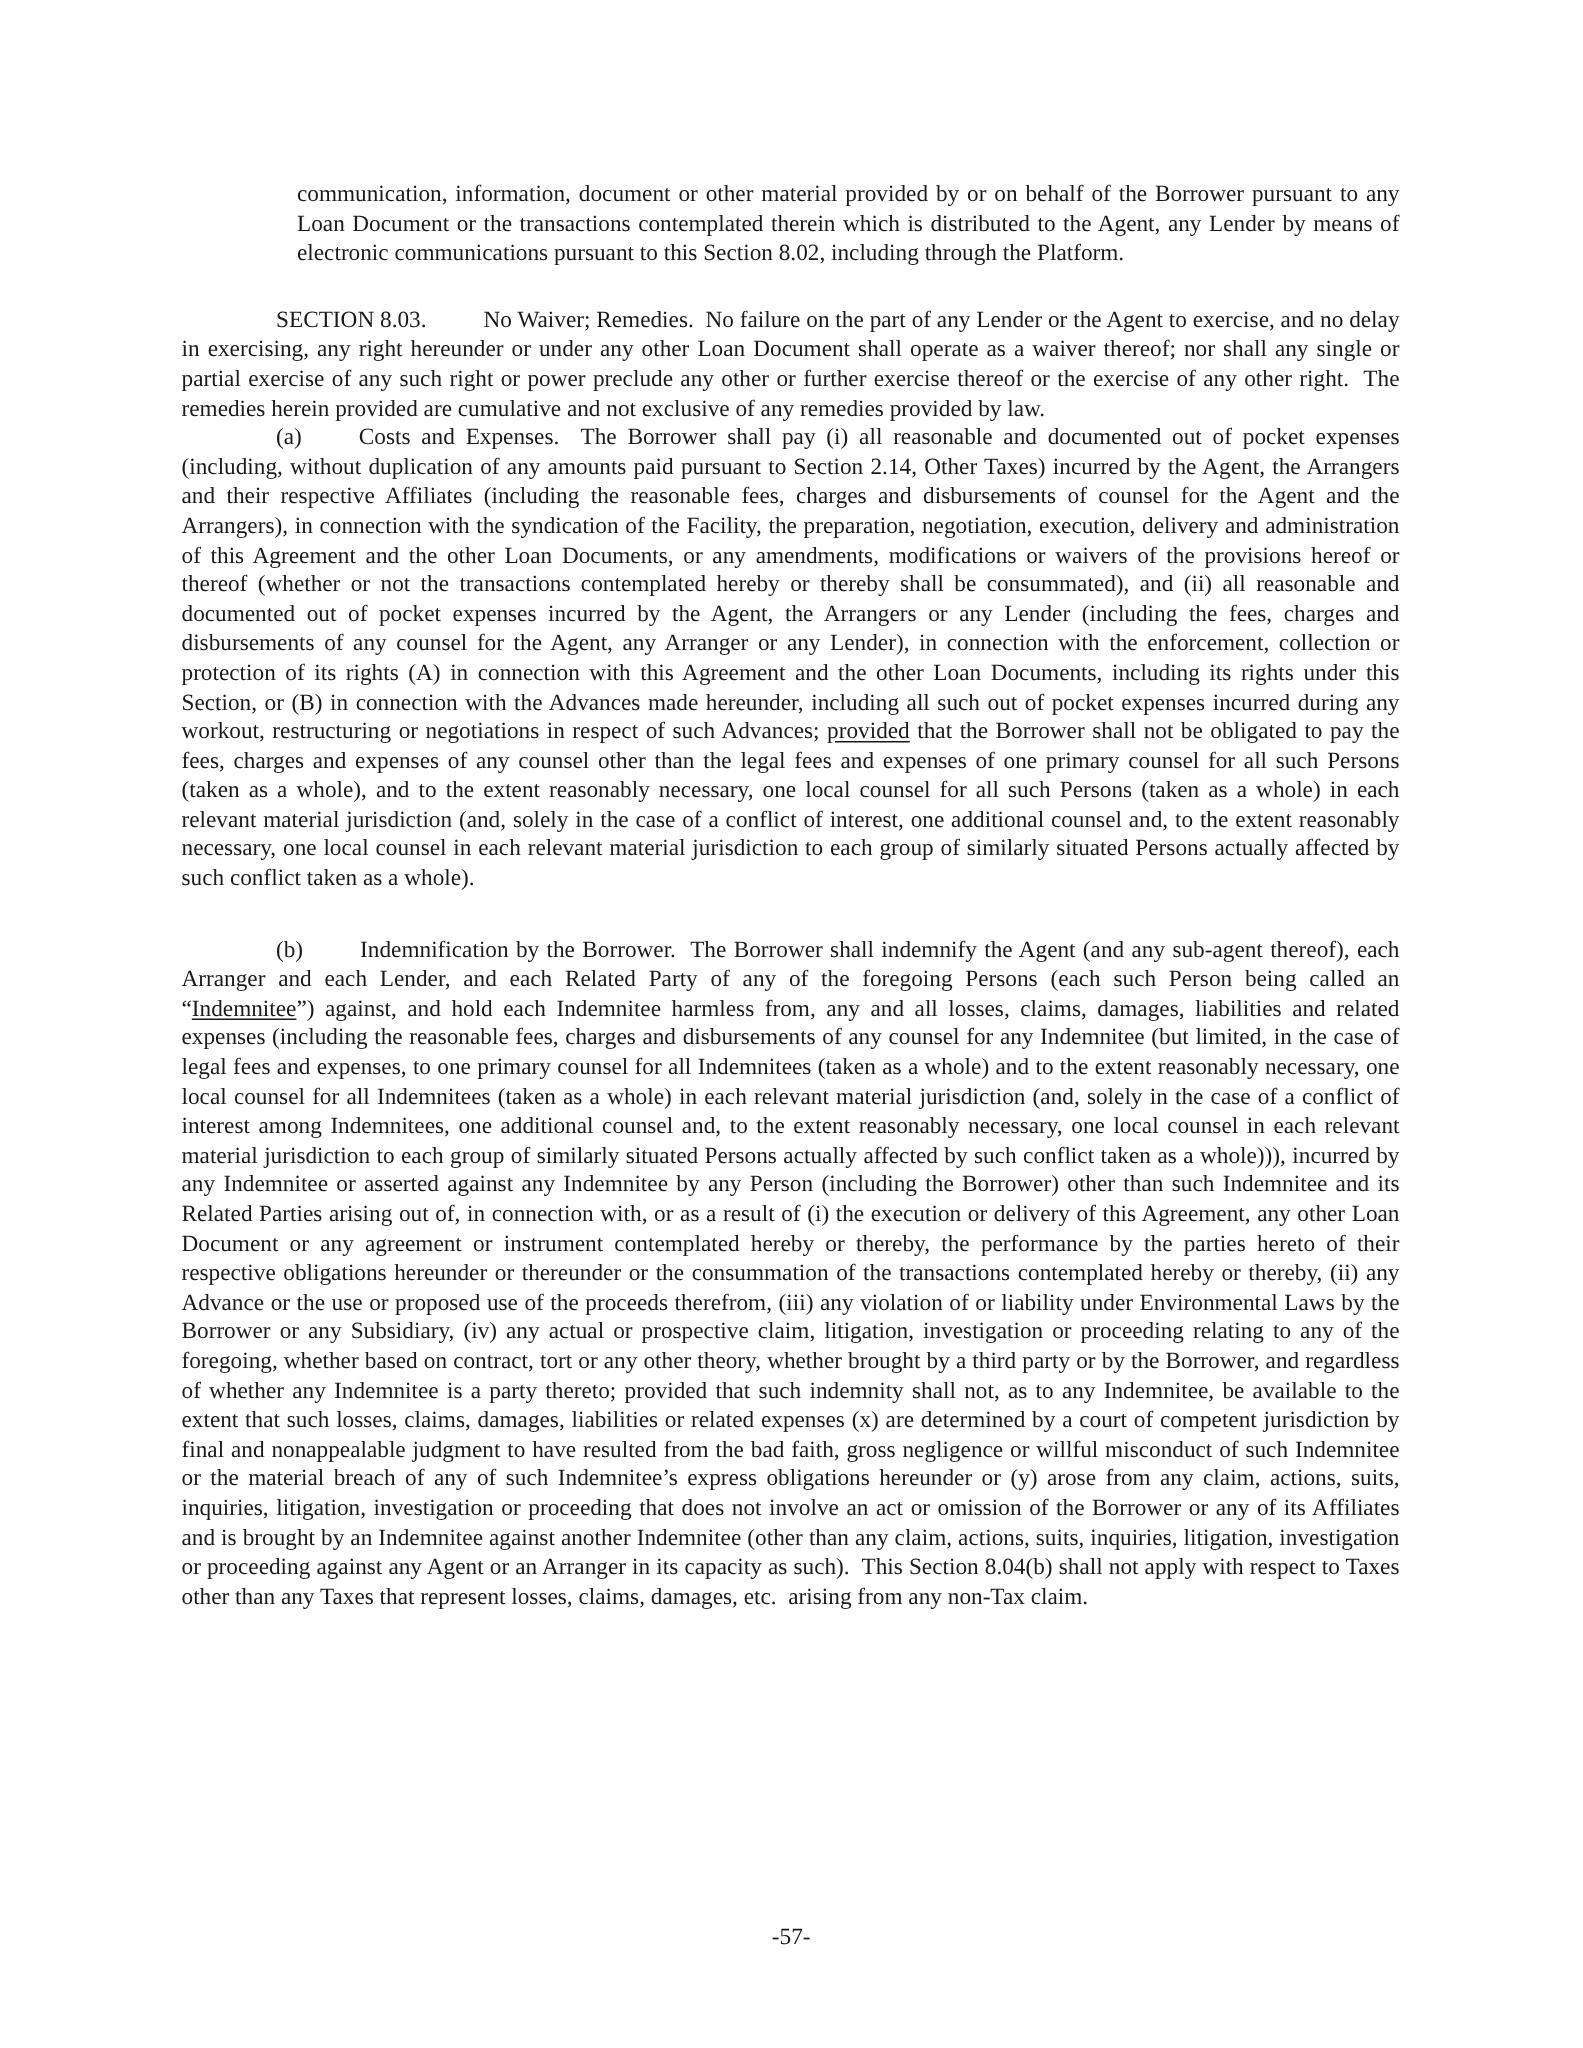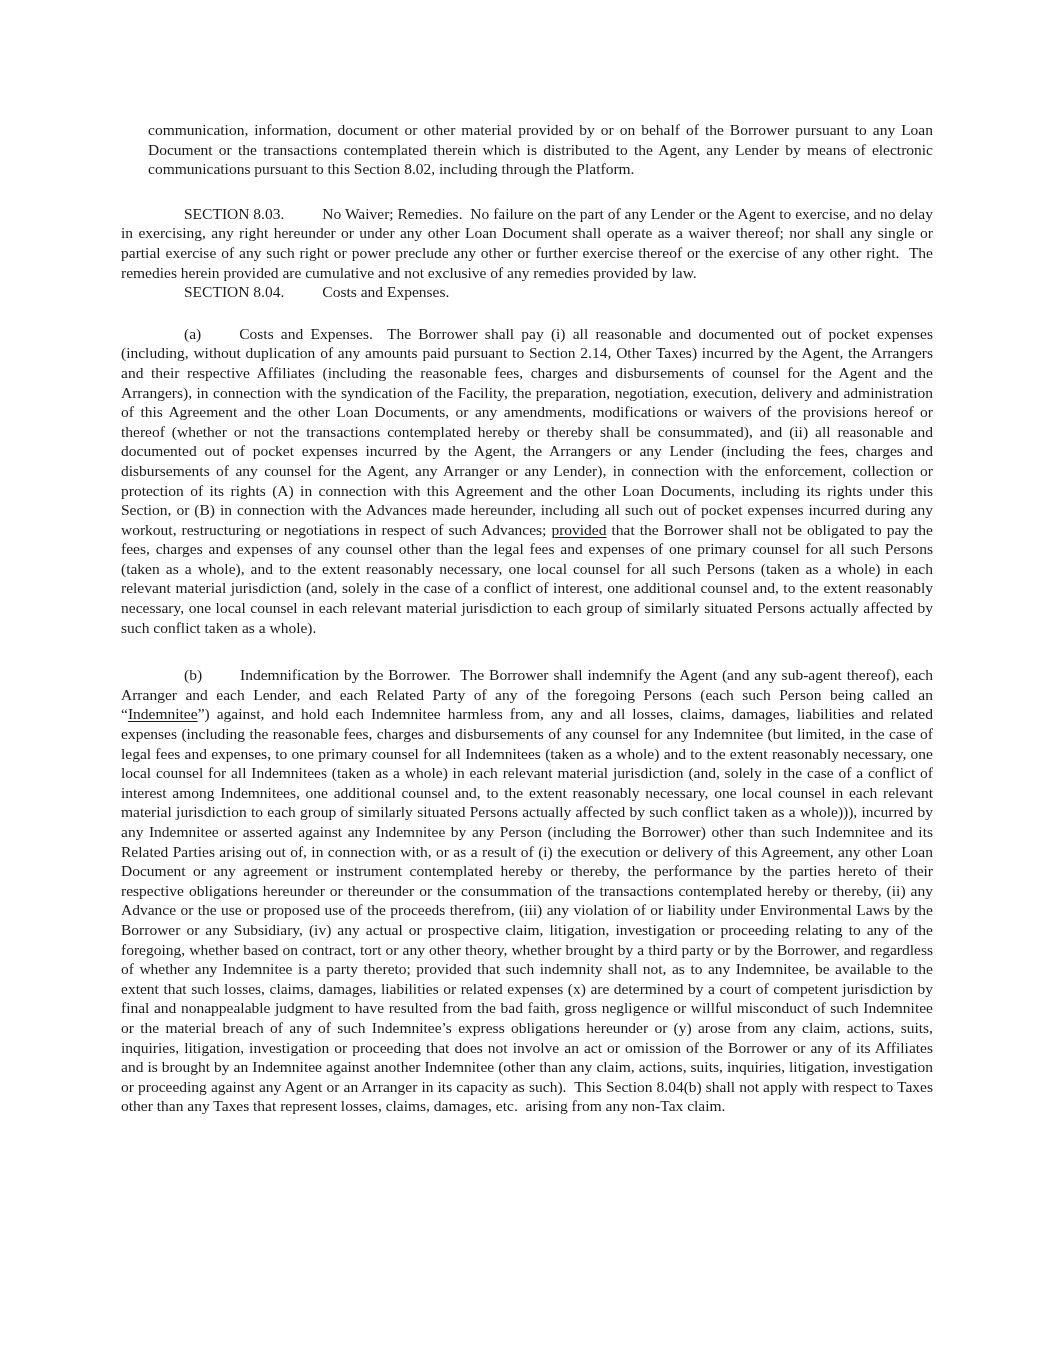--- a/index.html
+++ b/index.html
@@ -23,21 +23,21 @@
     width: 812px;
   }
   .para {
     margin: 0;
     font-size: 15.5px;
     line-height: 19.6px;
     text-align: justify;
     color: #1a1a1a;
   }
   .para.block-indent {
-    margin-left: 27px;
+    margin-left: 77px;
     margin-bottom: 25px;
   }
   .para.first-indent {
     text-indent: 63px;
   }
   .para.sec-803 { }
   .para.sec-804 { margin-bottom: 22px; }
   .para.para-a  { margin-bottom: 28px; }
   .para.para-b  { margin-bottom: 0; }
   .tab {
@@ -62,21 +62,21 @@
 </head>
 <body>
 
 <div class="page">
   <main class="content">
 
     <p class="para block-indent">communication, information, document or other material provided by or on behalf of the Borrower pursuant to any Loan Document or the transactions contemplated therein which is distributed to the Agent, any Lender by means of electronic communications pursuant to this Section 8.02, including through the Platform.</p>
 
     <p class="para first-indent sec-803"><span>SECTION 8.03.</span><span class="tab"></span><span>No Waiver; Remedies.&nbsp; No failure on the part of any Lender or the Agent to exercise, and no delay in exercising, any right hereunder or under any other Loan Document shall operate as a waiver thereof; nor shall any single or partial exercise of any such right or power preclude any other or further exercise thereof or the exercise of any other right.&nbsp; The remedies herein provided are cumulative and not exclusive of any remedies provided by law.</span></p>
 
-    <p class="para first-indent sec-804"><span>SECTION 8.04.</span><span class="tab"></span><span>Costs and Expenses.</span></p>
 
     <p class="para first-indent para-a"><span>(a)</span><span class="tab"></span><span>Costs and Expenses.&nbsp; The Borrower shall pay (i) all reasonable and documented out of pocket expenses (including, without duplication of any amounts paid pursuant to Section 2.14, Other Taxes) incurred by the Agent, the Arrangers and their respective Affiliates (including the reasonable fees, charges and disbursements of counsel for the Agent and the Arrangers), in connection with the syndication of the Facility, the preparation, negotiation, execution, delivery and administration of this Agreement and the other Loan Documents, or any amendments, modifications or waivers of the provisions hereof or thereof (whether or not the transactions contemplated hereby or thereby shall be consummated), and (ii) all reasonable and documented out of pocket expenses incurred by the Agent, the Arrangers or any Lender (including the fees, charges and disbursements of any counsel for the Agent, any Arranger or any Lender), in connection with the enforcement, collection or protection of its rights (A) in connection with this Agreement and the other Loan Documents, including its rights under this Section, or (B) in connection with the Advances made hereunder, including all such out of pocket expenses incurred during any workout, restructuring or negotiations in respect of such Advances; </span><u>provided</u><span> that the Borrower shall not be obligated to pay the fees, charges and expenses of any counsel other than the legal fees and expenses of one primary counsel for all such Persons (taken as a whole), and to the extent reasonably necessary, one local counsel for all such Persons (taken as a whole) in each relevant material jurisdiction (and, solely in the case of a conflict of interest, one additional counsel and, to the extent reasonably necessary, one local counsel in each relevant material jurisdiction to each group of similarly situated Persons actually affected by such conflict taken as a whole).</span></p>
 
     <p class="para first-indent para-b"><span>(b)</span><span class="tab"></span><span>Indemnification by the Borrower.&nbsp; The Borrower shall indemnify the Agent (and any sub-agent thereof), each Arranger and each Lender, and each Related Party of any of the foregoing Persons (each such Person being called an “</span><u>Indemnitee</u><span>”) against, and hold each Indemnitee harmless from, any and all losses, claims, damages, liabilities and related expenses (including the reasonable fees, charges and disbursements of any counsel for any Indemnitee (but limited, in the case of legal fees and expenses, to one primary counsel for all Indemnitees (taken as a whole) and to the extent reasonably necessary, one local counsel for all Indemnitees (taken as a whole) in each relevant material jurisdiction (and, solely in the case of a conflict of interest among Indemnitees, one additional counsel and, to the extent reasonably necessary, one local counsel in each relevant material jurisdiction to each group of similarly situated Persons actually affected by such conflict taken as a whole))), incurred by any Indemnitee or asserted against any Indemnitee by any Person (including the Borrower) other than such Indemnitee and its Related Parties arising out of, in connection with, or as a result of (i) the execution or delivery of this Agreement, any other Loan Document or any agreement or instrument contemplated hereby or thereby, the performance by the parties hereto of their respective obligations hereunder or thereunder or the consummation of the transactions contemplated hereby or thereby, (ii) any Advance or the use or proposed use of the proceeds therefrom, (iii) any violation of or liability under Environmental Laws by the Borrower or any Subsidiary, (iv) any actual or prospective claim, litigation, investigation or proceeding relating to any of the foregoing, whether based on contract, tort or any other theory, whether brought by a third party or by the Borrower, and regardless of whether any Indemnitee is a party thereto; provided that such indemnity shall not, as to any Indemnitee, be available to the extent that such losses, claims, damages, liabilities or related expenses (x) are determined by a court of competent jurisdiction by final and nonappealable judgment to have resulted from the bad faith, gross negligence or willful misconduct of such Indemnitee or the material breach of any of such Indemnitee’s express obligations hereunder or (y) arose from any claim, actions, suits, inquiries, litigation, investigation or proceeding that does not involve an act or omission of the Borrower or any of its Affiliates and is brought by an Indemnitee against another Indemnitee (other than any claim, actions, suits, inquiries, litigation, investigation or proceeding against any Agent or an Arranger in its capacity as such).&nbsp; This Section 8.04(b) shall not apply with respect to Taxes other than any Taxes that represent losses, claims, damages, etc.&nbsp; arising from any non-Tax claim.</span></p>
 
   </main>
 
+  <footer class="page-number">-57-</footer>
 </div>
 
 </body></html>

